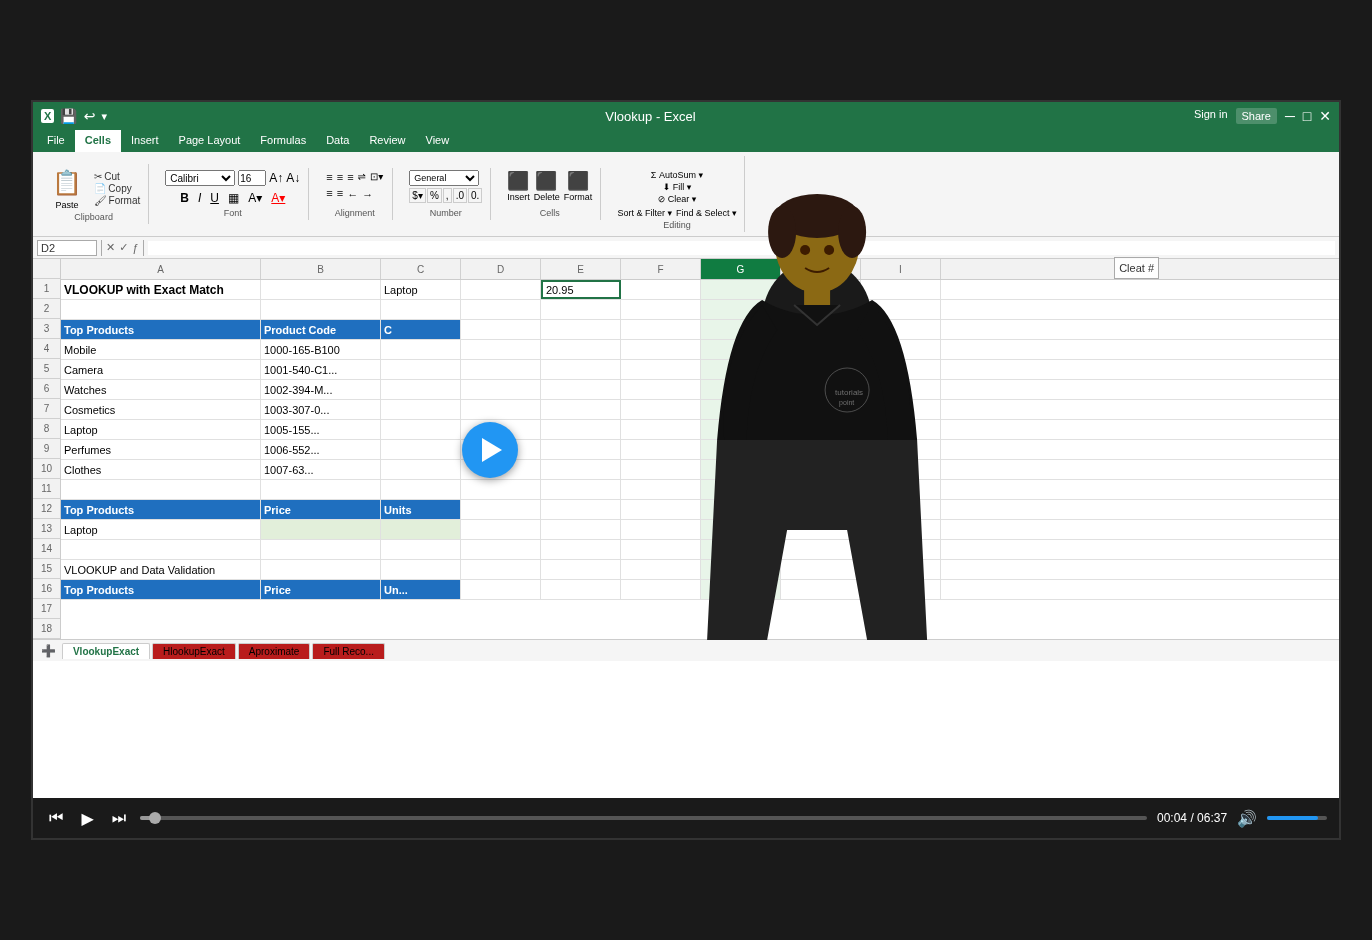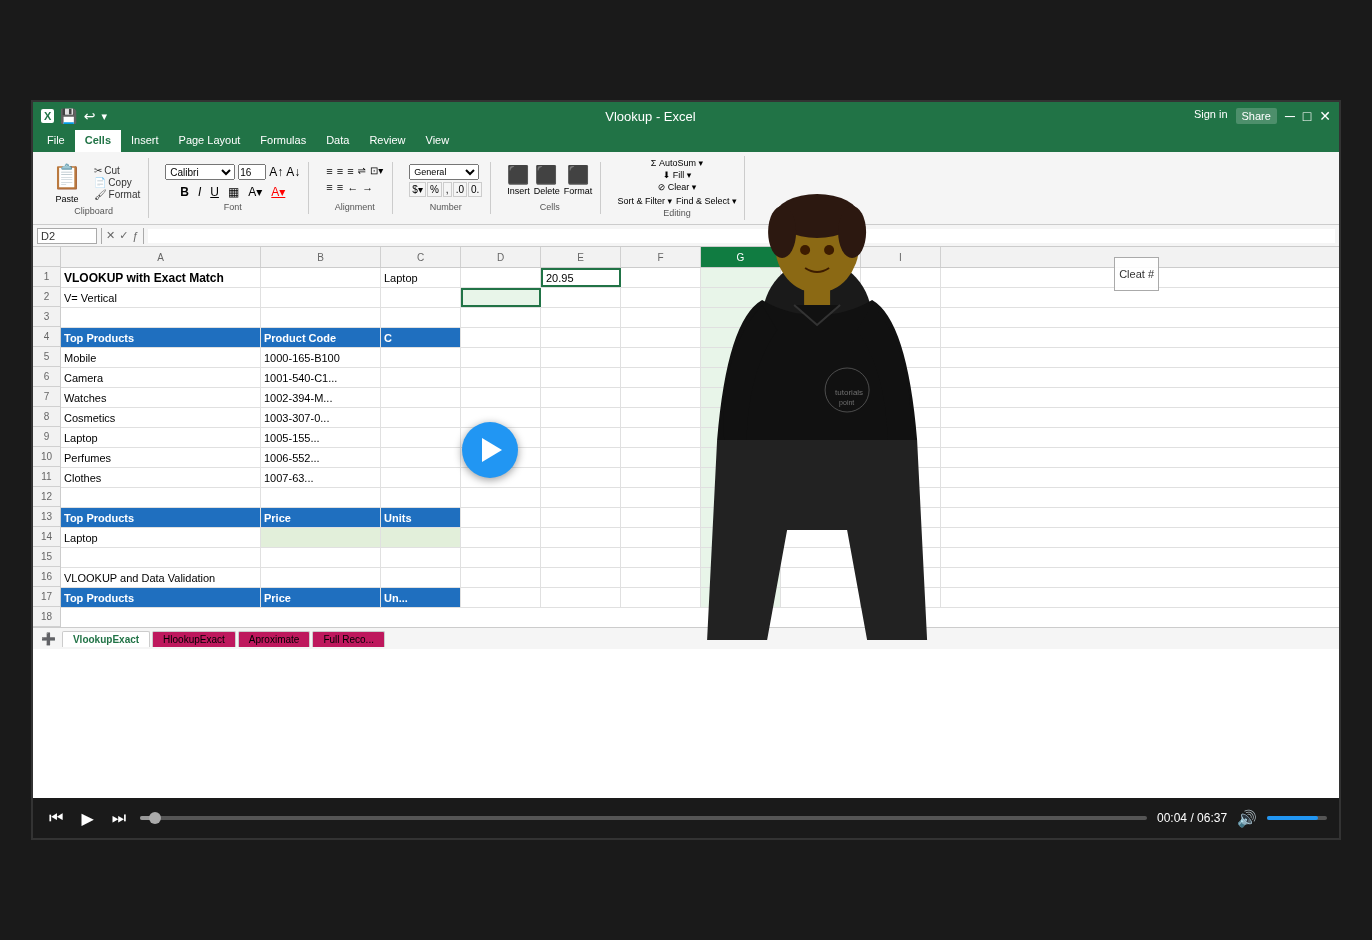--- a/index.html
+++ b/index.html
@@ -206,21 +206,21 @@
       align-items: center;
       height: 22px;
       padding: 0 4px;
       gap: 2px;
     }
     .sheet-tab {
       padding: 2px 10px;
       font-size: 10px;
       border: 1px solid #ccc;
       border-bottom: none;
-      background: #be185d;
+      background: #b91c1c;
       cursor: pointer;
       border-radius: 2px 2px 0 0;
     }
     .sheet-tab.active {
       background: white;
       color: #217346;
       font-weight: bold;
     }
 
     
@@ -470,21 +470,21 @@
             <div style="display:flex;flex-direction:column;align-items:center;font-size:9px;">
               <span style="font-size:18px;">⬛</span>
               <span style="cursor:pointer;">Format</span>
             </div>
           </div>
           <span class="ribbon-group-label">Cells</span>
         </div>
 
         <div class="ribbon-group">
           <div class="ribbon-group-content" style="display:flex;flex-direction:column;gap:2px;">
-            <span style="font-size:9px;cursor:pointer;white-space:nowrap;">Σ AutoSum ▾</span>
+            <span style="font-size:9px;cursor:pointer;white-space:nowrap;margin-top:12px;">Σ AutoSum ▾</span>
             <span style="font-size:9px;cursor:pointer;white-space:nowrap;">⬇ Fill ▾</span>
             <span style="font-size:9px;cursor:pointer;white-space:nowrap;">⊘ Clear ▾</span>
           </div>
           <div class="ribbon-group-content" style="display:flex;gap:4px;margin-top:2px;">
             <span style="font-size:9px;cursor:pointer;white-space:nowrap;">Sort &amp; Filter ▾</span>
             <span style="font-size:9px;cursor:pointer;white-space:nowrap;">Find &amp; Select ▾</span>
           </div>
           <span class="ribbon-group-label">Editing</span>
         </div>
       </div>
@@ -545,31 +545,20 @@
                 <div class="grid-cell" style="width:120px;"></div>
                 <div class="grid-cell" style="width:80px;">Laptop</div>
                 <div class="grid-cell" style="width:80px;"></div>
                 <div class="grid-cell" style="width:80px;border:2px solid #217346;">20.95</div>
                 <div class="grid-cell" style="width:80px;"></div>
                 <div class="grid-cell" style="width:80px;background:#e8f5e9;"></div>
                 <div class="grid-cell" style="width:80px;"></div>
                 <div class="grid-cell" style="width:80px;"></div>
               </div>
 
-              <div class="grid-row">
-                <div class="grid-cell" style="width:200px;">V= Vertical</div>
-                <div class="grid-cell" style="width:120px;"></div>
-                <div class="grid-cell" style="width:80px;"></div>
-                <div class="grid-cell" style="width:80px;background:#e8f5e9;border:2px solid #217346;"></div>
-                <div class="grid-cell" style="width:80px;"></div>
-                <div class="grid-cell" style="width:80px;"></div>
-                <div class="grid-cell" style="width:80px;background:#e8f5e9;"></div>
-                <div class="grid-cell" style="width:80px;"></div>
-                <div class="grid-cell" style="width:80px;"></div>
-              </div>
 
               <div class="grid-row">
                 <div class="grid-cell" style="width:200px;"></div>
                 <div class="grid-cell" style="width:120px;"></div>
                 <div class="grid-cell" style="width:80px;"></div>
                 <div class="grid-cell" style="width:80px;"></div>
                 <div class="grid-cell" style="width:80px;"></div>
                 <div class="grid-cell" style="width:80px;"></div>
                 <div class="grid-cell" style="width:80px;background:#e8f5e9;"></div>
                 <div class="grid-cell" style="width:80px;"></div>
@@ -791,21 +780,21 @@
           <circle cx="220" cy="230" r="22" fill="none" stroke="#888" stroke-width="1" opacity="0.5"></circle>
           <text x="208" y="235" font-size="8" fill="#aaa" opacity="0.6">tutorials</text>
           <text x="212" y="245" font-size="7" fill="#aaa" opacity="0.6">point</text>
         </svg>
       </div>
 
       <div class="play-overlay">
         <div class="play-triangle"></div>
       </div>
 
-      <div style="position:absolute;top:155px;right:180px;font-size:11px;color:#333;background:rgba(255,255,255,0.9);padding:10px 4px;border:1px solid #aaa;z-index:5;">Cleat #</div>
+      <div style="position:absolute;top:155px;right:180px;font-size:11px;color:#333;background:rgba(255,255,255,0.9);padding:4px 4px;border:1px solid #aaa;z-index:5;">Cleat #</div>
 
     </div>
   </div>
 
   <div class="video-controls">
     <button class="ctrl-btn">⏮</button>
     <button class="ctrl-btn">▶</button>
     <button class="ctrl-btn">⏭</button>
 
     <div class="progress-container">

